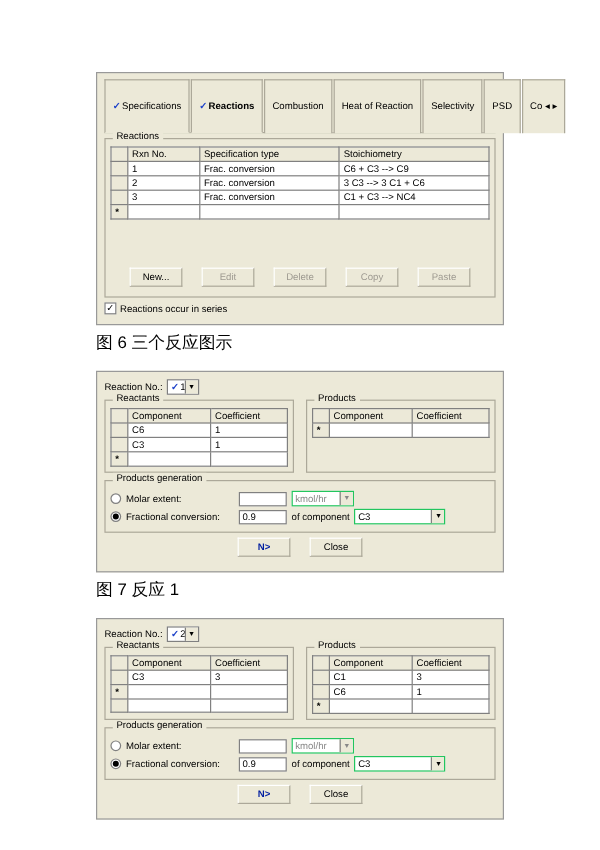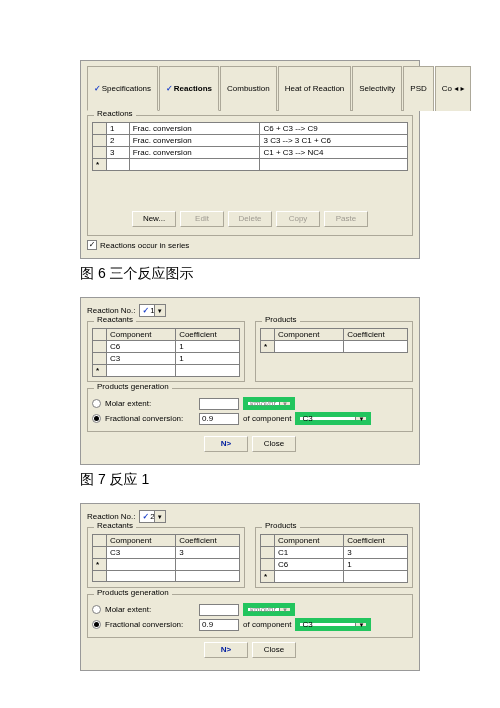--- a/index.html
+++ b/index.html
@@ -75,31 +75,31 @@
     line-height: 14px;
     font-size: 8px;
     text-align: center;
     background: #ece9d8;
     border: 1px solid #aca899;
     border-top-color: #fff;
     border-left-color: #fff;
     padding: 0 6px;
   }
   .btn.disabled { color: #9e9a91; }
-  .btn-row { display: flex; gap: 4px; justify-content: center; margin: 4px 0; }
+  .btn-row { display: flex; gap: 16px; justify-content: center; margin: 4px 0; }
   .checkbox-row { font-size: 8px; margin-top: 4px; display: flex; align-items: center; gap: 3px; }
   .cb { width: 10px; height: 10px; border: 1px solid #808080; background: #fff; display: inline-flex; align-items: center; justify-content: center; font-size: 8px; line-height: 1; }
   .caption { font-size: 14px; margin: 4px 0 14px 0; }
   .two-col { display: flex; gap: 10px; }
   .two-col > .groupbox { flex: 1; }
   .row-flex { display: flex; align-items: center; gap: 4px; font-size: 8px; margin: 2px 0; }
   .radio { width: 9px; height: 9px; border: 1px solid #808080; border-radius: 50%; background: #fff; display: inline-flex; align-items: center; justify-content: center; }
   .radio.sel::after { content:""; width:5px; height:5px; border-radius:50%; background:#000; }
   .txtfield { background:#fff; border:1px solid #808080; height:12px; padding:0 2px; font-size:8px; display:inline-block; }
-  .combo { background:#fff; border:5px solid #22c55e; height:13px; font-size:8px; display:inline-flex; align-items:center; padding:0 2px; position:relative; }
+  .combo { background:#fff; border:1px solid #22c55e; height:13px; font-size:8px; display:inline-flex; align-items:center; padding:0 2px; position:relative; }
   .combo .arrow { position:absolute; right:0; top:0; bottom:0; width:11px; background:#ece9d8; border-left:1px solid #808080; display:flex; align-items:center; justify-content:center; font-size:6px; }
   .reaction-no-box { border:1px solid #808080; background:#fff; padding:0 10px 0 2px; position:relative; height:13px; display:inline-flex; align-items:center; font-size:8px; }
   .reaction-no-box .check { color:#1a3fc9; font-weight:bold; margin-right:1px; }
   .reaction-no-box .arrow { position:absolute; right:0; top:0; bottom:0; width:11px; background:#ece9d8; border-left:1px solid #808080; display:flex; align-items:center; justify-content:center; font-size:6px; }
   .status-bar { background:#ece9d8; border:1px solid #999; border-top:none; padding:2px 4px; font-size:8px; font-family: "Courier New", monospace; height: 28px; }
   .btn.primary { font-weight:bold; color:#000; }
   .star { font-weight: bold; }
 </style>
 </head>
 <body>
@@ -114,20 +114,26 @@
       <div class="tab">Heat of Reaction</div>
       <div class="tab">Selectivity</div>
       <div class="tab">PSD</div>
       <div class="tab"><span>Co</span> ◂ ▸</div>
     </div>
 
     <div class="groupbox">
       <span class="groupbox-title">Reactions</span>
       <table class="grid">
         <tbody>
+            <tr>
+          <th class="row-head"></th>
+          <th>Rxn No.</th>
+          <th>Specification type</th>
+          <th>Stoichiometry</th>
+        </tr>
         <tr>
           <td class="row-head"></td>
           <td>1</td>
           <td>Frac. conversion</td>
           <td>C6 + C3 --&gt;  C9</td>
         </tr>
         <tr>
           <td class="row-head"></td>
           <td>2</td>
           <td>Frac. conversion</td>

